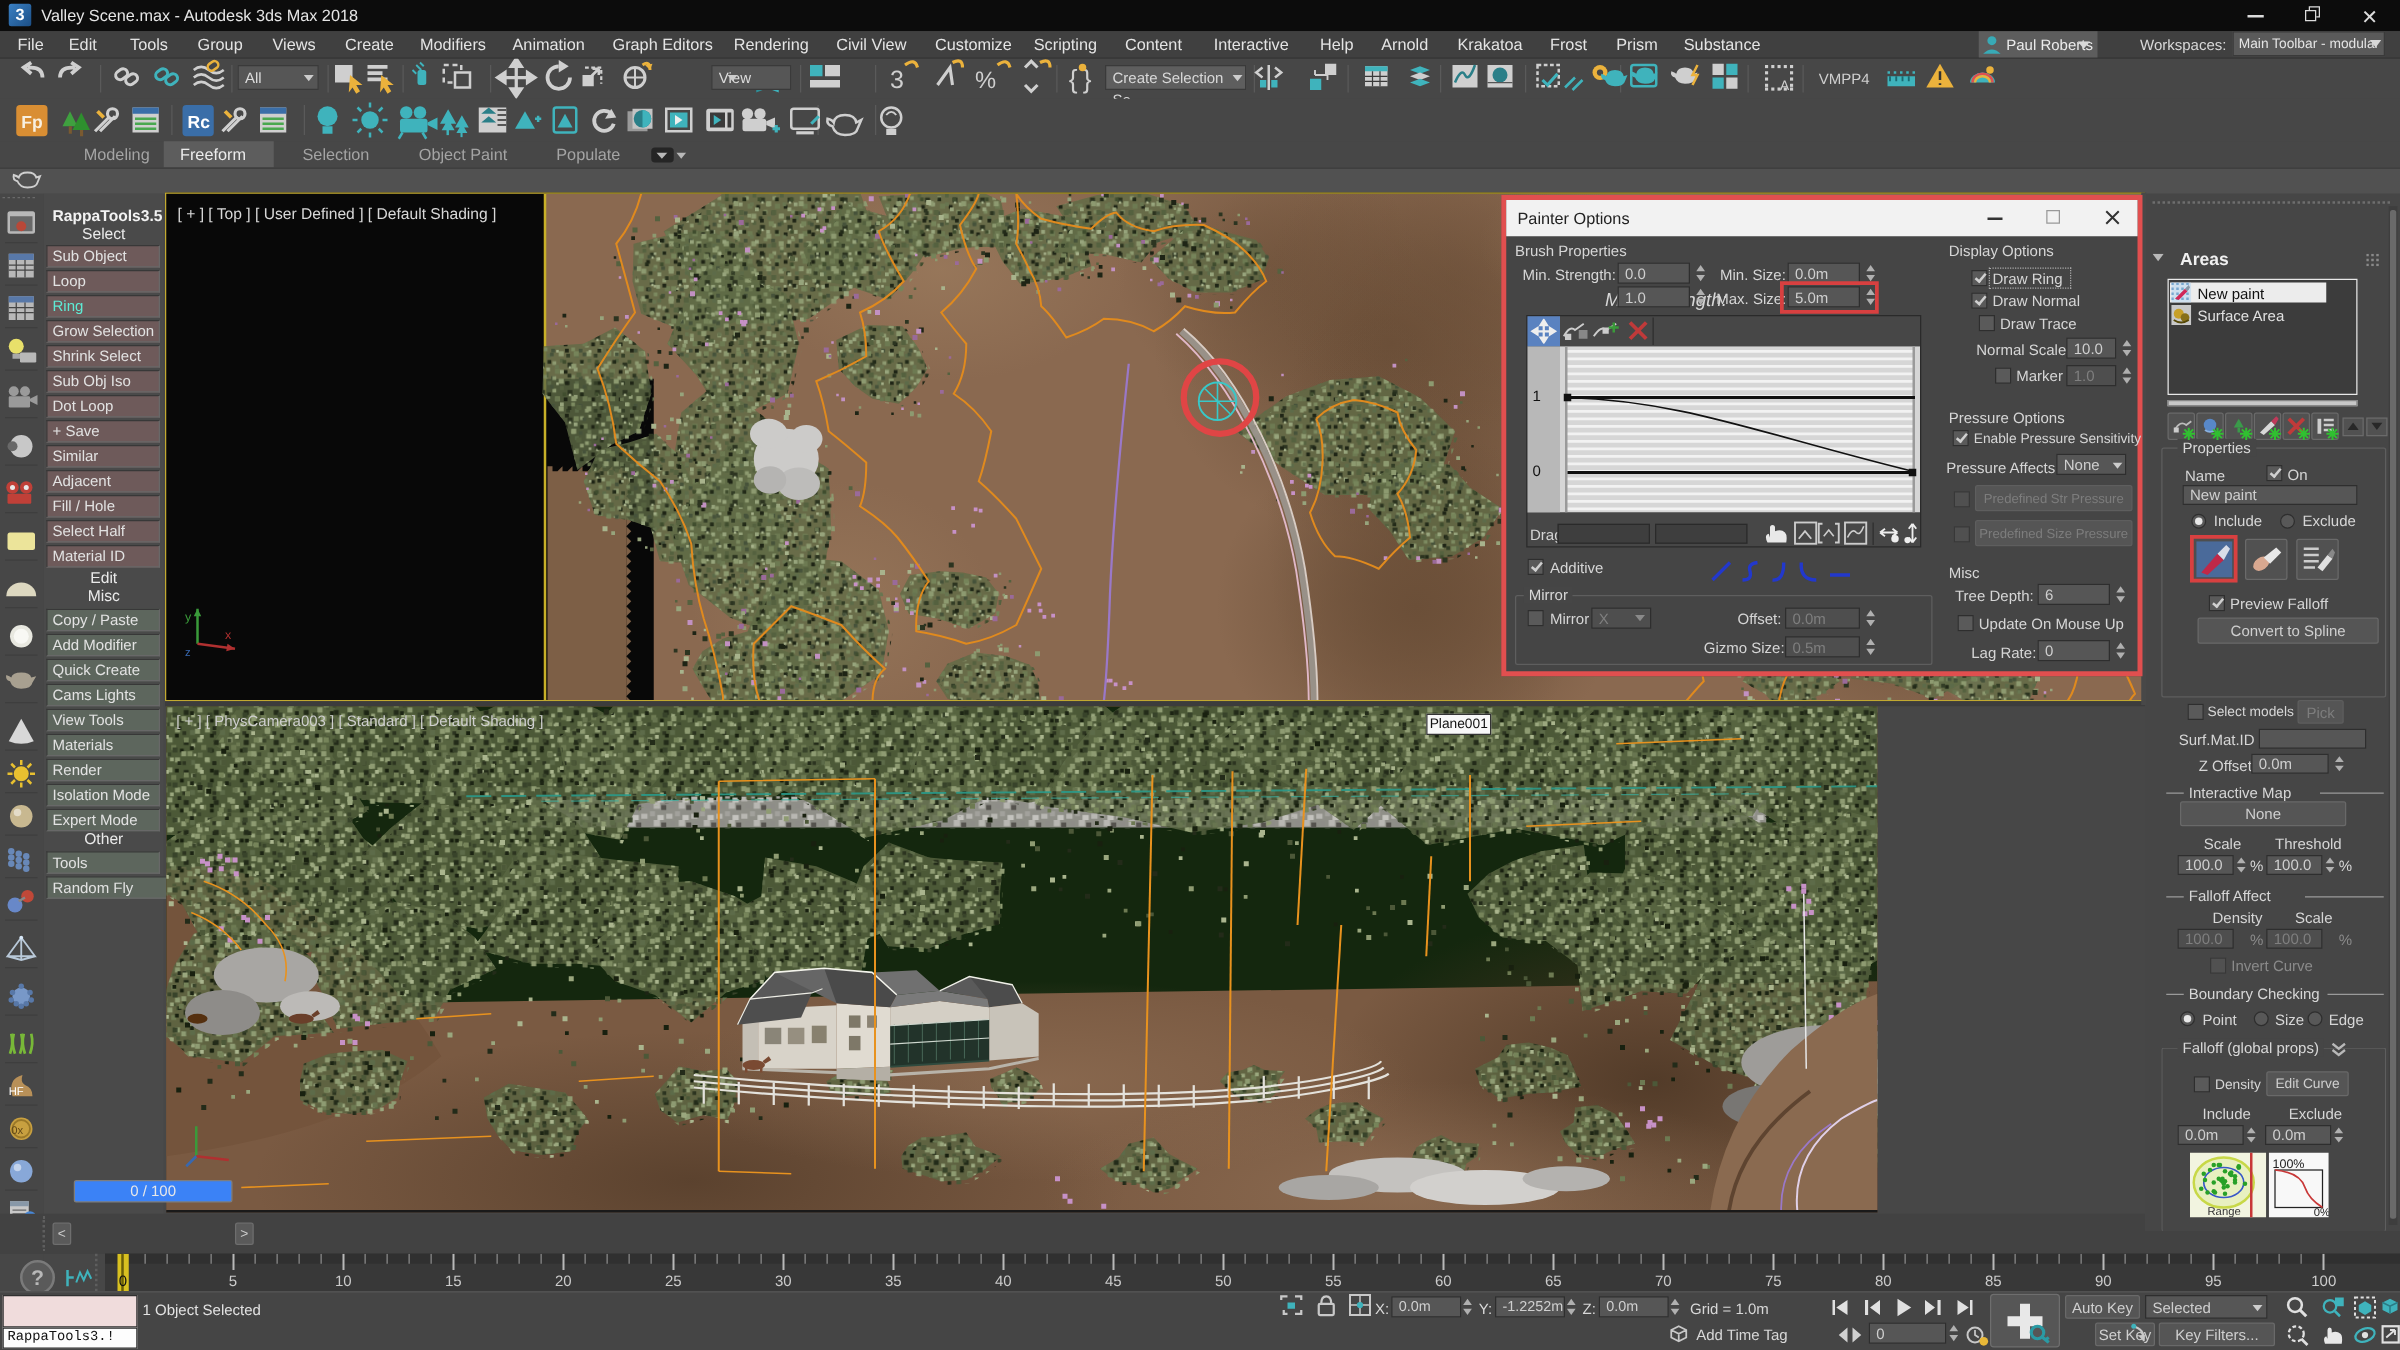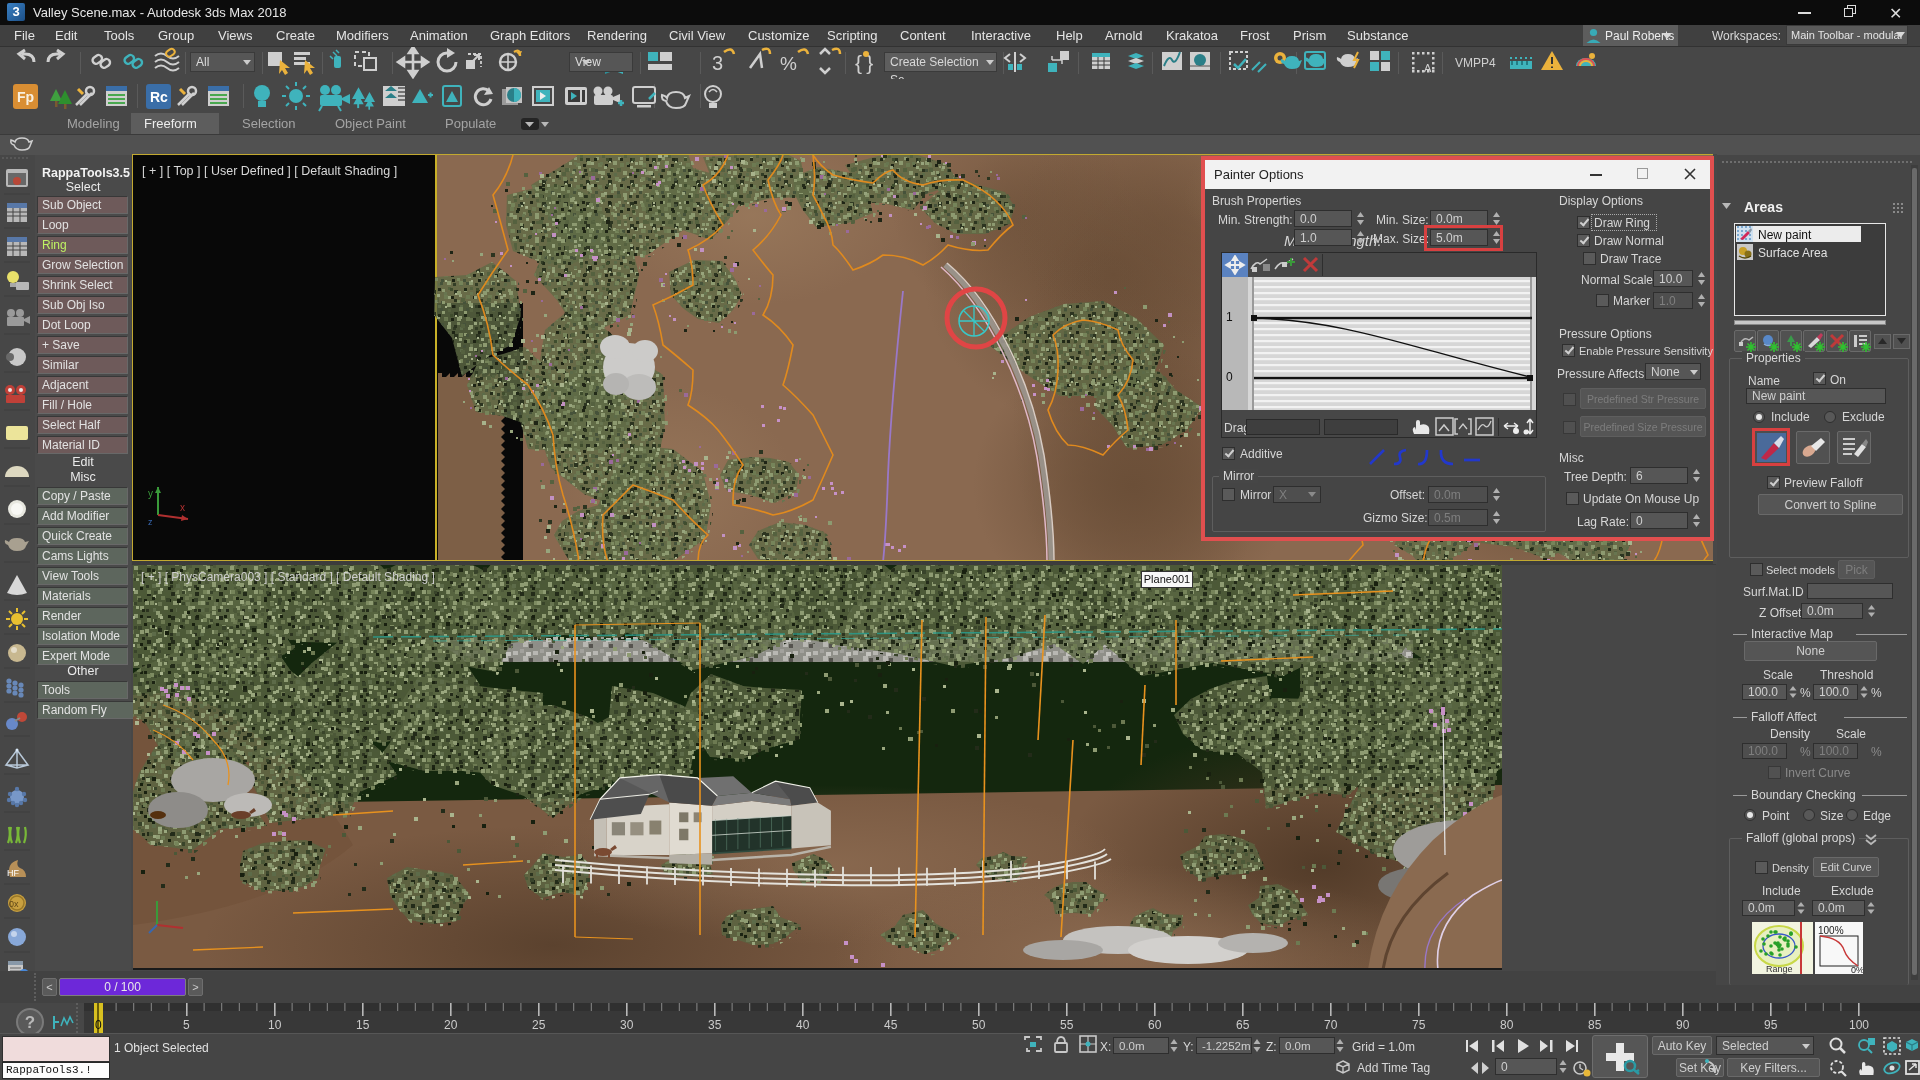--- a/index.html
+++ b/index.html
@@ -429,21 +429,21 @@
 <rect x="8" y="806" width="15" height="18" fill="#c8c8c8"></rect>
     <rect x="8" y="806" width="15" height="4" fill="#8898a8"></rect>
     <path d="M10 813 l11 0 M10 816 l11 0 M10 819 l11 0" stroke="#666" stroke-width="1"></path>
     <circle cx="24" cy="819" r="5" fill="#4888d8"></circle>
 </svg>
 <div class="abs" style="left:35px;top:155px;width:96px;height:825px;background:#4a4a4a;"></div>
 <div class="abs" style="left:42px;top:166px;color:#f2f2f2;font-weight:bold;font-size:12.5px;">RappaTools3.5</div>
 <div class="abs" style="left:35px;top:180px;width:96px;text-align:center;color:#eaeaea;font-size:12.5px;">Select</div>
 <div class="abs" style="left:37px;top:196px;width:91px;height:18px;background:#6e5a5a;border:1px solid #383838;border-right-color:#686868;border-bottom-color:#686868;color:#e2e2e2;font-size:12px;line-height:16px;padding-left:4px;white-space:nowrap;overflow:hidden;">Sub Object</div>
 <div class="abs" style="left:37px;top:216px;width:91px;height:18px;background:#6e5a5a;border:1px solid #383838;border-right-color:#686868;border-bottom-color:#686868;color:#e2e2e2;font-size:12px;line-height:16px;padding-left:4px;white-space:nowrap;overflow:hidden;">Loop</div>
-<div class="abs" style="left:37px;top:236px;width:91px;height:18px;background:#6e5a5a;border:1px solid #383838;border-right-color:#686868;border-bottom-color:#686868;color:#bef264;font-size:12px;line-height:16px;padding-left:4px;white-space:nowrap;overflow:hidden;">Ring</div>
+<div class="abs" style="left:37px;top:236px;width:91px;height:18px;background:#6e5a5a;border:1px solid #383838;border-right-color:#686868;border-bottom-color:#686868;color:#5eead4;font-size:12px;line-height:16px;padding-left:4px;white-space:nowrap;overflow:hidden;">Ring</div>
 <div class="abs" style="left:37px;top:256px;width:91px;height:18px;background:#6e5a5a;border:1px solid #383838;border-right-color:#686868;border-bottom-color:#686868;color:#e2e2e2;font-size:12px;line-height:16px;padding-left:4px;white-space:nowrap;overflow:hidden;">Grow Selection</div>
 <div class="abs" style="left:37px;top:276px;width:91px;height:18px;background:#6e5a5a;border:1px solid #383838;border-right-color:#686868;border-bottom-color:#686868;color:#e2e2e2;font-size:12px;line-height:16px;padding-left:4px;white-space:nowrap;overflow:hidden;">Shrink Select</div>
 <div class="abs" style="left:37px;top:296px;width:91px;height:18px;background:#6e5a5a;border:1px solid #383838;border-right-color:#686868;border-bottom-color:#686868;color:#e2e2e2;font-size:12px;line-height:16px;padding-left:4px;white-space:nowrap;overflow:hidden;">Sub Obj Iso</div>
 <div class="abs" style="left:37px;top:316px;width:91px;height:18px;background:#6e5a5a;border:1px solid #383838;border-right-color:#686868;border-bottom-color:#686868;color:#e2e2e2;font-size:12px;line-height:16px;padding-left:4px;white-space:nowrap;overflow:hidden;">Dot Loop</div>
 <div class="abs" style="left:37px;top:336px;width:91px;height:18px;background:#6e5a5a;border:1px solid #383838;border-right-color:#686868;border-bottom-color:#686868;color:#e2e2e2;font-size:12px;line-height:16px;padding-left:4px;white-space:nowrap;overflow:hidden;">+ Save</div>
 <div class="abs" style="left:37px;top:356px;width:91px;height:18px;background:#6e5a5a;border:1px solid #383838;border-right-color:#686868;border-bottom-color:#686868;color:#e2e2e2;font-size:12px;line-height:16px;padding-left:4px;white-space:nowrap;overflow:hidden;">Similar</div>
 <div class="abs" style="left:37px;top:376px;width:91px;height:18px;background:#6e5a5a;border:1px solid #383838;border-right-color:#686868;border-bottom-color:#686868;color:#e2e2e2;font-size:12px;line-height:16px;padding-left:4px;white-space:nowrap;overflow:hidden;">Adjacent</div>
 <div class="abs" style="left:37px;top:396px;width:91px;height:18px;background:#6e5a5a;border:1px solid #383838;border-right-color:#686868;border-bottom-color:#686868;color:#e2e2e2;font-size:12px;line-height:16px;padding-left:4px;white-space:nowrap;overflow:hidden;">Fill / Hole</div>
 <div class="abs" style="left:37px;top:416px;width:91px;height:18px;background:#6e5a5a;border:1px solid #383838;border-right-color:#686868;border-bottom-color:#686868;color:#e2e2e2;font-size:12px;line-height:16px;padding-left:4px;white-space:nowrap;overflow:hidden;">Select Half</div>
 <div class="abs" style="left:37px;top:436px;width:91px;height:18px;background:#6e5a5a;border:1px solid #383838;border-right-color:#686868;border-bottom-color:#686868;color:#e2e2e2;font-size:12px;line-height:16px;padding-left:4px;white-space:nowrap;overflow:hidden;">Material ID</div>
@@ -2903,21 +2903,21 @@
     <rect width="48" height="52" fill="#f8f8f8"></rect>
     <text x="3" y="12" font-size="10" fill="#222" font-family="Liberation Sans">100%</text>
     <rect x="5" y="14" width="38" height="30" fill="none" stroke="#222" stroke-width="1"></rect>
     <path d="M5 14 q20 2 24 14 q3 9 14 16" stroke="#c83838" stroke-width="1.4" fill="none"></path>
     <text x="36" y="51" font-size="9" fill="#222" font-family="Liberation Sans">0%</text>
   </svg>
 <div class="abs" style="left:1911px;top:165px;width:7px;height:815px;background:#3e3e3e;z-index:6;"></div>
 <div class="abs" style="left:1912px;top:168px;width:5px;height:807px;background:#6a6a6a;border-radius:2px;z-index:7;"></div>
 <div class="abs" style="left:0;top:971px;width:1920px;height:32px;background:#424242;"></div>
 <div class="abs" style="left:42px;top:978px;width:15px;height:18px;background:#5a5a5a;border:1px solid #6e6e6e;border-radius:2px;color:#ccc;font-size:11px;text-align:center;line-height:17px;">&lt;</div>
-<div class="abs" style="left:59px;top:978px;width:127px;height:18px;background:#6d28d9;border:1px solid #7e7e7e;border-radius:2px;color:#e8e8e8;font-size:12px;text-align:center;line-height:17px;">0 / 100</div>
+<div class="abs" style="left:59px;top:944px;width:127px;height:18px;background:#3b82f6;border:1px solid #7e7e7e;border-radius:2px;color:#e8e8e8;font-size:12px;text-align:center;line-height:17px;">0 / 100</div>
 <div class="abs" style="left:188px;top:978px;width:15px;height:18px;background:#5a5a5a;border:1px solid #6e6e6e;border-radius:2px;color:#ccc;font-size:11px;text-align:center;line-height:17px;">&gt;</div>
 <div class="abs" style="left:34px;top:973px;width:1px;height:28px;border-left:2px dotted #5e5e5e;"></div>
 <div class="abs" style="left:16px;top:1008px;width:28px;height:28px;border-radius:50%;background:#5a5a5a;border:2px solid #7a7a7a;color:#b8b8b8;font-size:17px;font-weight:bold;text-align:center;line-height:26px;">?</div>
 <svg class="abs" style="left:52px;top:1012px;" width="26" height="20">
     <path d="M2 4 l0 13 M2 10 l5 0" stroke="#3fb3bc" stroke-width="2"></path>
     <path d="M9 14 l3 -8 l3 6 l3 -7 l3 6" stroke="#3fb3bc" stroke-width="1.6" fill="none"></path>
   </svg>
 <div class="abs" style="left:76px;top:1003px;width:1px;height:30px;border-left:2px dotted #5e5e5e;"></div>
 <div class="abs" style="left:84px;top:1003px;width:1836px;height:30px;background:#383838;border-top:1px solid #2a2a2a;"></div>
 <svg class="abs" style="left:84px;top:1003px;" width="1836" height="30">

